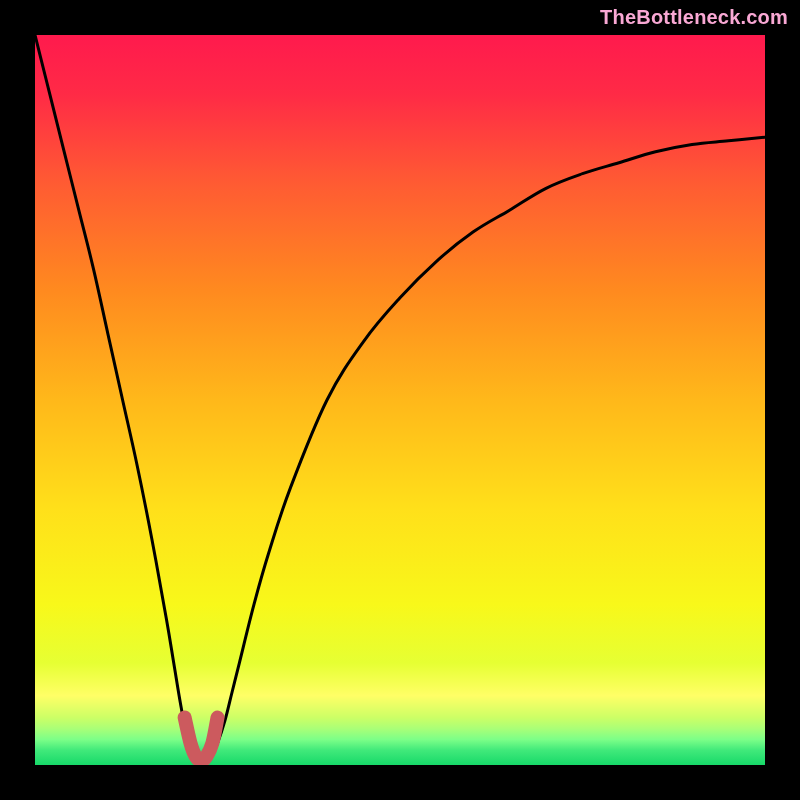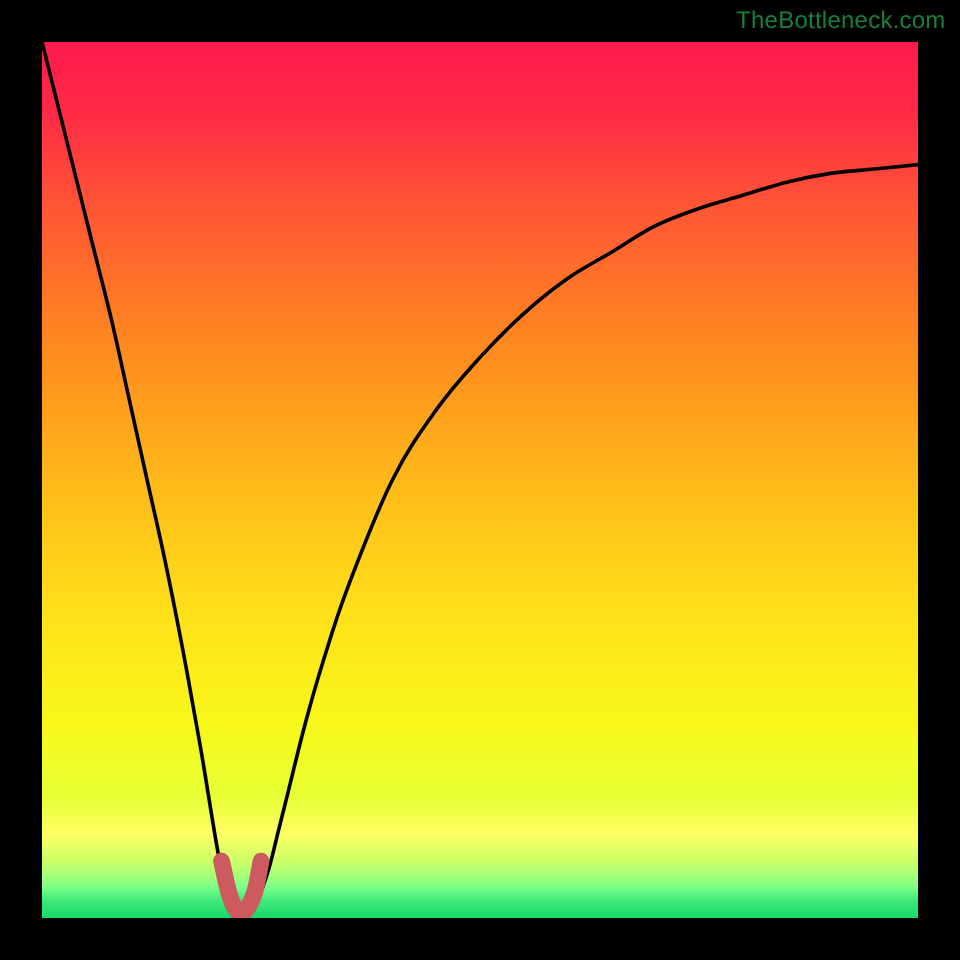--- a/index.html
+++ b/index.html
@@ -26,23 +26,23 @@
   .gradient {
     position: absolute;
     left: 0; top: 0;
     width: 100%;
     height: 100%;
   }
   .watermark {
     position: absolute;
     top: 6px;
     right: 12px;
-    color: #15803d;
+    color: #f9a8d4;
     font-size: 20px;
-    font-weight: 400;
+    font-weight: 700;
     letter-spacing: 0.2px;
     user-select: none;
   }
   svg.curve {
     position: absolute;
     left: 0; top: 0;
   }
 </style>
 </head>
 <body>

